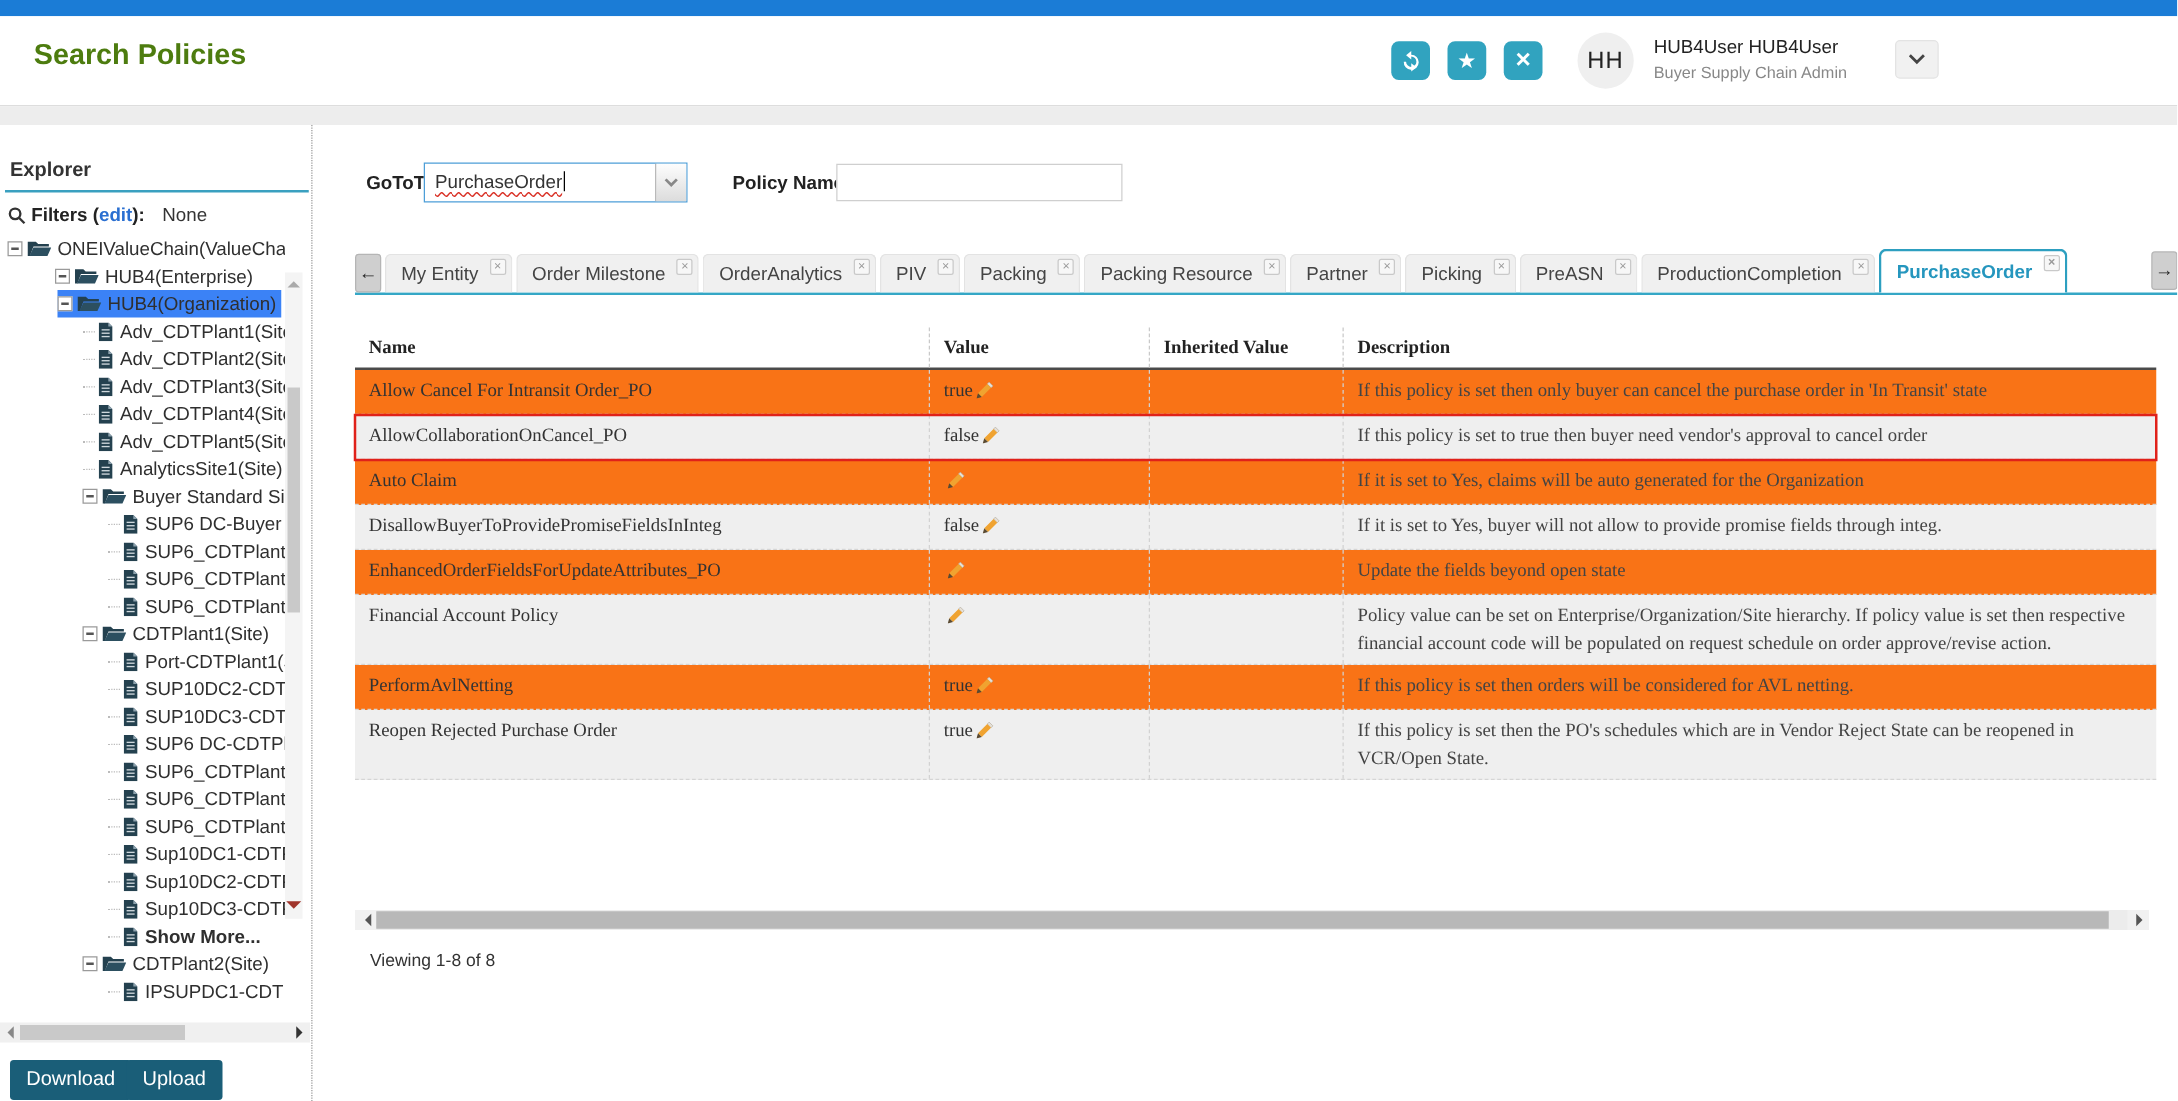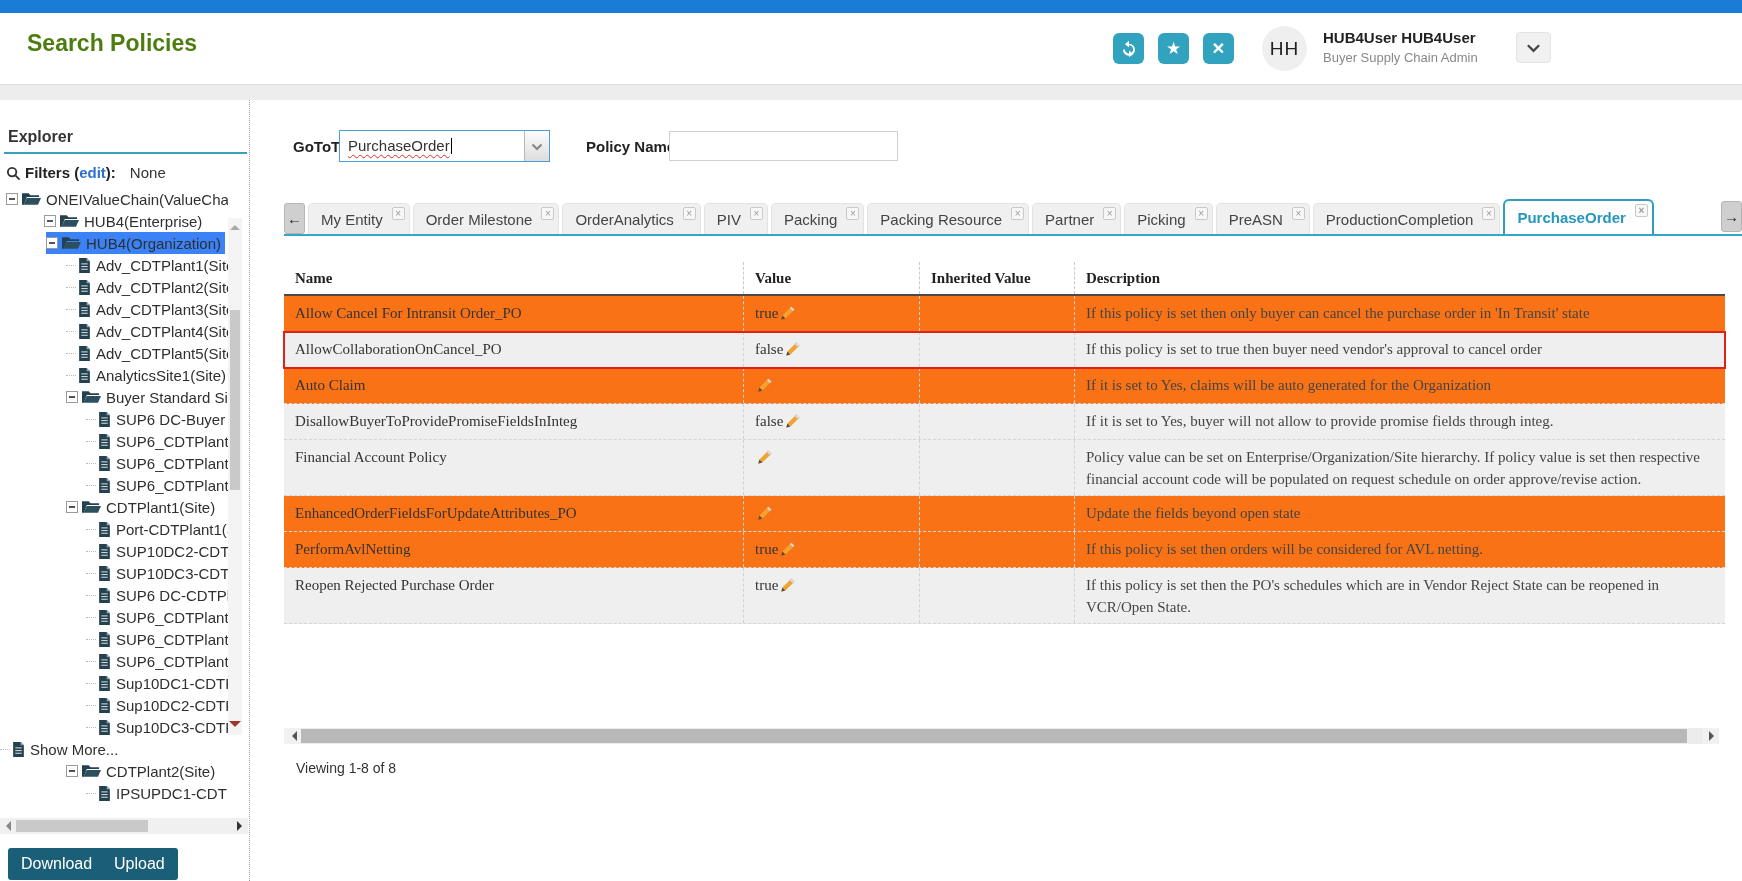--- a/index.html
+++ b/index.html
@@ -12,21 +12,21 @@
   .header{position:absolute;left:0;top:13px;width:1742px;height:72px;background:#fff;border-bottom:1px solid #ddd;}
   .page-title{position:absolute;left:27px;top:17px;font-size:23px;font-weight:bold;color:#4d7c0f;}
   .hbtn{position:absolute;top:20px;width:31px;height:31px;background:#31a3bf;border-radius:6px;
         display:flex;align-items:center;justify-content:center;color:#fff;cursor:pointer;}
   .hbtn svg{display:block;}
   .hbtn.star{font-size:17px;}
   .hbtn.close{font-size:21px;font-weight:bold;padding-bottom:2px;}
   .avatar{position:absolute;left:1262px;top:13px;width:45px;height:45px;border-radius:50%;
           background:#efefef;display:flex;align-items:center;justify-content:center;
           font-size:19px;color:#222;letter-spacing:1px;}
-  .uname{position:absolute;left:1323px;top:16px;font-size:15px;font-weight:bold;color:#222;}
+  .uname{position:absolute;left:1323px;top:16px;font-size:15px;font-weight:normal;color:#222;}
   .urole{position:absolute;left:1323px;top:37px;font-size:13px;color:#888;}
   .uchev{position:absolute;left:1516px;top:19px;width:35px;height:31px;background:#f1f1f1;
          border:1px solid #e3e3e3;border-radius:4px;display:flex;align-items:center;justify-content:center;cursor:pointer;}
   .grayband{position:absolute;left:0;top:85px;width:1742px;height:15px;background:#ededed;}
 
   
   .explorer{position:absolute;left:0;top:100px;width:250px;height:781px;background:#fff;border-right:1px dotted #999;}
   .exp-title{position:absolute;left:8px;top:28px;font-size:16px;font-weight:bold;color:#333;}
   .exp-underline{position:absolute;left:4px;top:52px;width:243px;height:0;border-top:2px solid #3aa0c0;}
   .filters{position:absolute;left:6px;top:64px;font-size:15px;white-space:nowrap;}
@@ -522,21 +522,21 @@
                 <path d="M1 0 h7 l3 3 v11 H1 z" fill="#24414f"></path>
                 <path d="M8 0 l3 3 h-3 z" fill="#8da2ae"></path>
                 <rect x="3" y="5" width="6" height="1" fill="#cfd8dd"></rect>
                 <rect x="3" y="7.5" width="6" height="1" fill="#cfd8dd"></rect>
                 <rect x="3" y="10" width="6" height="1" fill="#cfd8dd"></rect>
               </svg>
             </span>
             <span>Sup10DC3-CDTPlant</span>
           </span>
         </div>
-        <div class="tree-row" style="">
+        <div class="tree-row" style="padding-left: 86px; font-weight: bold;">
           <span class="node">
             <span class="stub"></span>
             <span class="ticon">
               <svg width="13" height="15" viewBox="0 0 12 14">
                 <path d="M1 0 h7 l3 3 v11 H1 z" fill="#24414f"></path>
                 <path d="M8 0 l3 3 h-3 z" fill="#8da2ae"></path>
                 <rect x="3" y="5" width="6" height="1" fill="#cfd8dd"></rect>
                 <rect x="3" y="7.5" width="6" height="1" fill="#cfd8dd"></rect>
                 <rect x="3" y="10" width="6" height="1" fill="#cfd8dd"></rect>
               </svg>
@@ -702,41 +702,41 @@
           <div class="trow shaded">
             <div>DisallowBuyerToProvidePromiseFieldsInInteg</div>
             <div><span>false</span><span class="pencil"><svg width="14" height="14" viewBox="0 0 14 14">
                   <path d="M10.3 0.7 L13.3 3.7 L11.8 5.2 L8.8 2.2 Z" fill="#e6e1d8" stroke="#b9b2a4" stroke-width="0.6"></path>
                   <path d="M8.8 2.2 L11.8 5.2 L4.4 12.6 L1.4 9.6 Z" fill="#f0a330"></path>
                   <path d="M1.4 9.6 L4.4 12.6 L0.2 13.8 Z" fill="#5a4a32"></path>
                 </svg></span></div>
             <div></div>
             <div class="desc">If it is set to Yes, buyer will not allow to provide promise fields through integ.</div>
           </div>
+          <div class="trow">
+            <div>EnhancedOrderFieldsForUpdateAttributes_PO</div>
+            <div><span></span><span class="pencil"><svg width="14" height="14" viewBox="0 0 14 14">
+                  <path d="M10.3 0.7 L13.3 3.7 L11.8 5.2 L8.8 2.2 Z" fill="#e6e1d8" stroke="#b9b2a4" stroke-width="0.6"></path>
+                  <path d="M8.8 2.2 L11.8 5.2 L4.4 12.6 L1.4 9.6 Z" fill="#f0a330"></path>
+                  <path d="M1.4 9.6 L4.4 12.6 L0.2 13.8 Z" fill="#5a4a32"></path>
+                </svg></span></div>
+            <div></div>
+            <div class="desc">Update the fields beyond open state</div>
+          </div>
           <div class="trow shaded">
             <div>Financial Account Policy</div>
             <div><span></span><span class="pencil"><svg width="14" height="14" viewBox="0 0 14 14">
                   <path d="M10.3 0.7 L13.3 3.7 L11.8 5.2 L8.8 2.2 Z" fill="#e6e1d8" stroke="#b9b2a4" stroke-width="0.6"></path>
                   <path d="M8.8 2.2 L11.8 5.2 L4.4 12.6 L1.4 9.6 Z" fill="#f0a330"></path>
                   <path d="M1.4 9.6 L4.4 12.6 L0.2 13.8 Z" fill="#5a4a32"></path>
                 </svg></span></div>
             <div></div>
             <div class="desc">Policy value can be set on Enterprise/Organization/Site hierarchy. If policy value is set then respective financial account code will be populated on request schedule on order approve/revise action.</div>
           </div>
           <div class="trow">
-            <div>EnhancedOrderFieldsForUpdateAttributes_PO</div>
-            <div><span></span><span class="pencil"><svg width="14" height="14" viewBox="0 0 14 14">
-                  <path d="M10.3 0.7 L13.3 3.7 L11.8 5.2 L8.8 2.2 Z" fill="#e6e1d8" stroke="#b9b2a4" stroke-width="0.6"></path>
-                  <path d="M8.8 2.2 L11.8 5.2 L4.4 12.6 L1.4 9.6 Z" fill="#f0a330"></path>
-                  <path d="M1.4 9.6 L4.4 12.6 L0.2 13.8 Z" fill="#5a4a32"></path>
-                </svg></span></div>
-            <div></div>
-            <div class="desc">Update the fields beyond open state</div>
-          </div>
-          <div class="trow">
             <div>PerformAvlNetting</div>
             <div><span>true</span><span class="pencil"><svg width="14" height="14" viewBox="0 0 14 14">
                   <path d="M10.3 0.7 L13.3 3.7 L11.8 5.2 L8.8 2.2 Z" fill="#e6e1d8" stroke="#b9b2a4" stroke-width="0.6"></path>
                   <path d="M8.8 2.2 L11.8 5.2 L4.4 12.6 L1.4 9.6 Z" fill="#f0a330"></path>
                   <path d="M1.4 9.6 L4.4 12.6 L0.2 13.8 Z" fill="#5a4a32"></path>
                 </svg></span></div>
             <div></div>
             <div class="desc">If this policy is set then orders will be considered for AVL netting.</div>
           </div>
           <div class="trow shaded">

